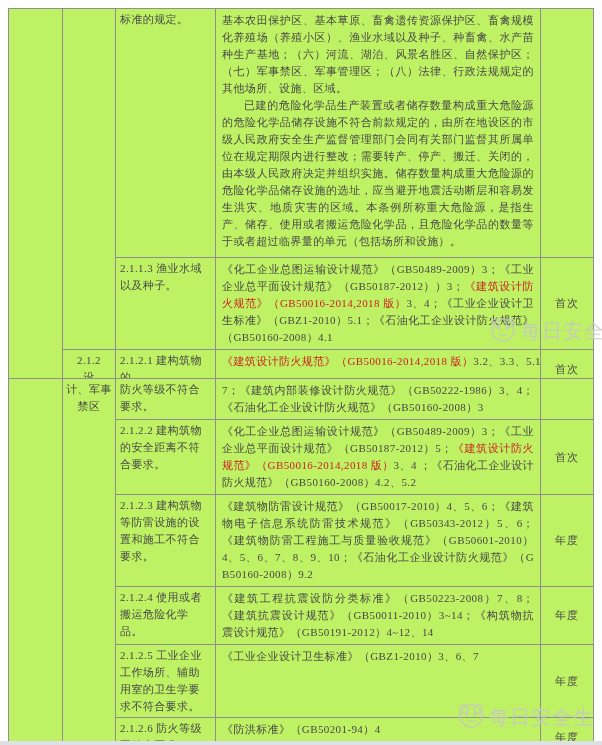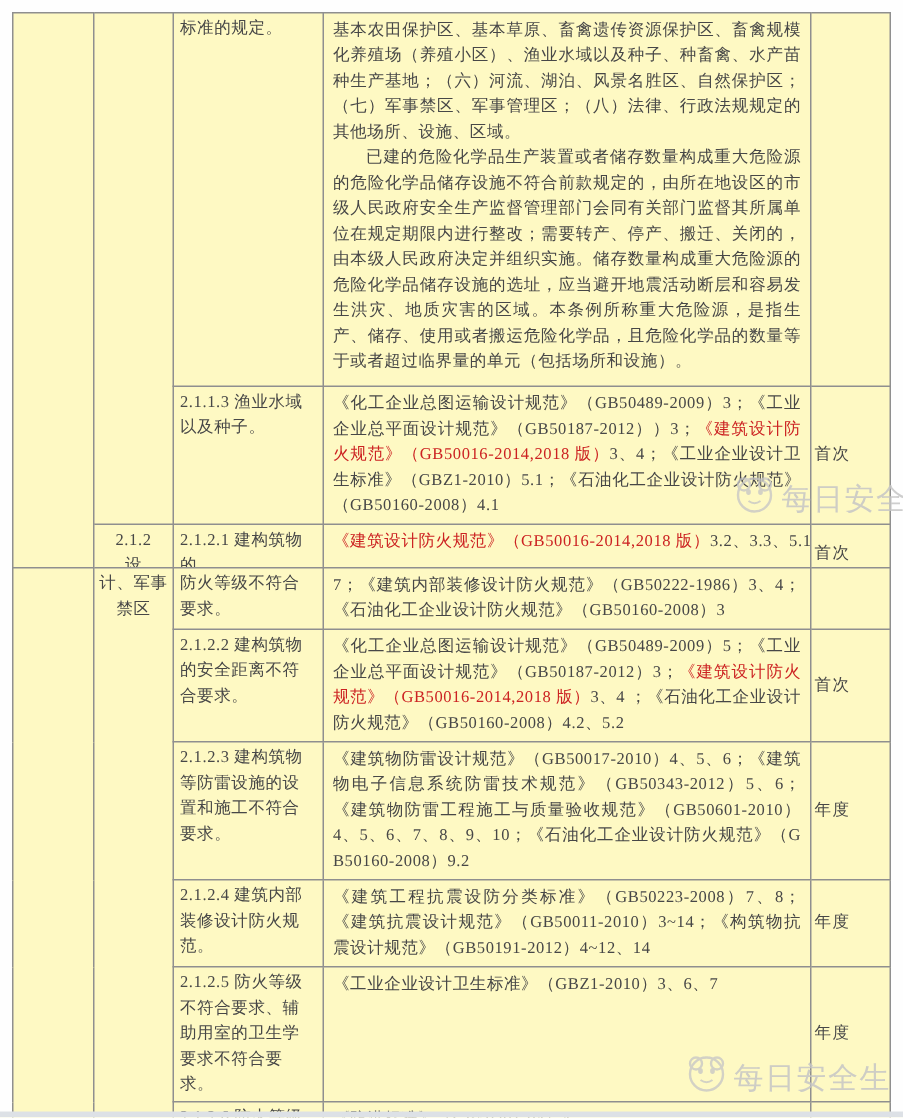--- a/index.html
+++ b/index.html
@@ -5,35 +5,35 @@
   html,body { margin:0; padding:0; background:#ffffff; }
   .page {
     position:relative; width:602px; height:745px; margin:0 auto;
     background:#fefefe; overflow:hidden;
     font-family:"Liberation Serif","DejaVu Serif",serif;
     color:#474747;
   }
   table.doc {
     position:absolute; left:8px; width:585px;
     border-collapse:collapse; table-layout:fixed;
-    background:#fef9c3;
+    background:#bef264;
   }
   #table-upper { top:8px; }
   #table-lower { top:378px; }
   td {
     border:1px solid #8f8f8f;
     font-size:11px; line-height:17px; letter-spacing:0.4px;
     vertical-align:top; padding:3px 6px;
     text-align:justify; overflow:hidden;
     word-break:break-all;
   }
   td.idx   { padding:1px 2px; }
   td.cat   { padding:2px 3px; text-align:center; }
   td.defect{ padding:2px 4px; text-align:left; }
-  td.freq  { vertical-align:middle; padding:0 2px; letter-spacing:1px; }
+  td.freq  { text-align:center; vertical-align:middle; padding:0 2px; letter-spacing:1px; }
   td.mid   { vertical-align:middle; }
   p.para { margin:0; }
   p.indent { text-indent:2em; }
   .spaced { letter-spacing:3px; }
   
   .watermark {
     position:absolute; display:flex; align-items:center; gap:3px;
     font-size:20px; letter-spacing:1px; white-space:nowrap;
     color:#c6c6c6; opacity:0.85; z-index:6; pointer-events:none;
     font-family:"Liberation Sans","DejaVu Sans",sans-serif;
@@ -95,35 +95,35 @@
     <tbody>
         <tr style="height:36px">
       <td class="idx" rowspan="7"></td>
       <td class="cat" rowspan="6">计、军事禁区</td>
       <td class="defect">防火等级不符合要求。</td>
       <td class="basis"><span>7；《建筑内部装修设计防火规范》（GB50222-1986）3、4；《石油化工企业设计防火规范》（GB50160-2008）3</span></td>
       <td class="freq"></td>
     </tr>
     <tr style="height:71px">
       <td class="defect">2.1.2.2 建构筑物的安全距离不符合要求。</td>
-      <td class="basis"><span>《化工企业总图运输设计规范》（GB50489-2009）5；《工业企业总平面设计规范》（GB50187-2012）3；</span><span style="color: rgb(204, 34, 34);">《建筑设计防火规范》（GB50016-2014,2018 版）</span><span>3、4 ；《石油化工企业设计防火规范》（GB50160-2008）4.2、5.2</span></td>
+      <td class="basis"><span>《化工企业总图运输设计规范》（GB50489-2009）3；《工业企业总平面设计规范》（GB50187-2012）5；</span><span style="color: rgb(204, 34, 34);">《建筑设计防火规范》（GB50016-2014,2018 版）</span><span>3、4 ；《石油化工企业设计防火规范》（GB50160-2008）4.2、5.2</span></td>
       <td class="freq">首次</td>
     </tr>
     <tr style="height:71px">
       <td class="defect">2.1.2.3 建构筑物等防雷设施的设置和施工不符合要求。</td>
       <td class="basis"><span>《建筑物防雷设计规范》（GB50017-2010）4、5、6；《建筑物电子信息系统防雷技术规范》（GB50343-2012）5、6；《建筑物防雷工程施工与质量验收规范》（GB50601-2010）4、5、6、7、8、9、10；《石油化工企业设计防火规范》（GB50160-2008）9.2</span></td>
       <td class="freq">年度</td>
     </tr>
     <tr style="height:56px">
-      <td class="defect">2.1.2.4 建筑内部装修设计防火规范。</td>
+      <td class="defect">2.1.2.4 使用或者搬运危险化学品。</td>
       <td class="basis"><span>《建筑工程抗震设防分类标准》（GB50223-2008）7、8；《建筑抗震设计规范》（GB50011-2010）3~14；《构筑物抗震设计规范》（GB50191-2012）4~12、14</span></td>
       <td class="freq">年度</td>
     </tr>
     <tr style="height:72px">
-      <td class="defect">2.1.2.5 防火等级不符合要求、辅助用室的卫生学要求不符合要求。</td>
+      <td class="defect">2.1.2.5 工业企业工作场所、辅助用室的卫生学要求不符合要求。</td>
       <td class="basis"><span>《工业企业设计卫生标准》（GBZ1-2010）3、6、7</span></td>
       <td class="freq">年度</td>
     </tr>
     <tr style="height:30px">
       <td class="defect">2.1.2.6 防火等级不符合要求。</td>
       <td class="basis"><span>《防洪标准》（GB50201-94）4</span></td>
       <td class="freq">年度</td>
     </tr>
     <tr style="height:28px">
       <td class="cat mid" style="white-space:nowrap">2.1.3 平面</td>

